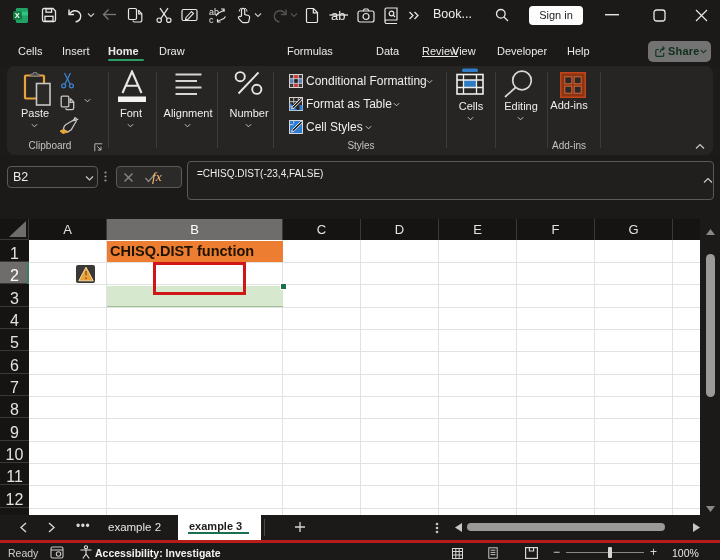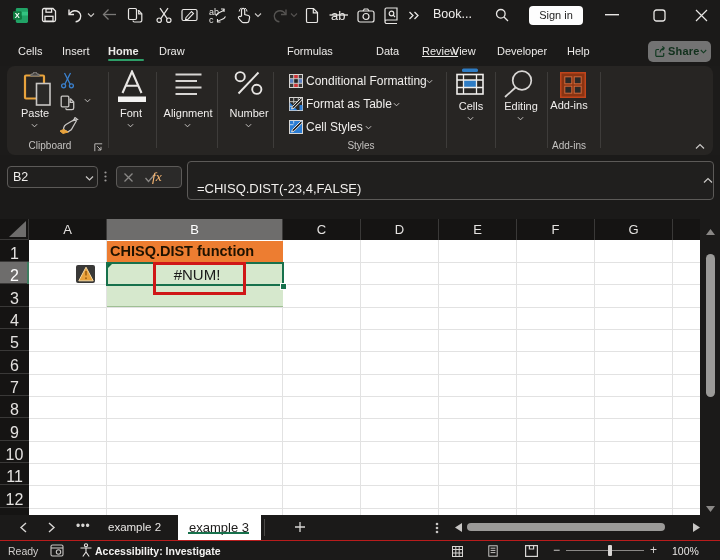--- a/index.html
+++ b/index.html
@@ -11,21 +11,21 @@
 #ribbon{left:7px;top:66px;width:706px;height:89px;background:#272523;border-radius:8px;}
 .rsep{position:absolute;top:6px;width:1px;height:76px;background:#3e3c3a;}
 .rlabel{position:absolute;color:#c5c3c1;font-size:10px;top:74px;transform:translateX(-50%);}
 .btnlabel{position:absolute;color:#f0eeec;font-size:11px;transform:translateX(-50%);}
 .caret{position:absolute;width:7px;height:7px;}
 #fbar{left:0;top:155px;width:720px;height:64px;background:#1b1a19;padding-left:17px;}
 #grid{left:0;top:219px;width:720px;height:296px;background:#161514;}
 .colhdr{position:absolute;top:0;height:21px;color:#e4e2e0;font-size:13px;text-align:center;line-height:21px;background:#151413;border-right:1px solid #3a3938;box-sizing:border-box;}
 .rowhdr{position:absolute;left:0;width:29px;color:#e4e2e0;font-size:16px;text-align:center;background:#151413;border-bottom:1px solid #3a3938;box-sizing:border-box;}
 #tabbar{left:0;top:515px;width:720px;height:25px;background:#1b1a19;}
-#statusbar{left:0;top:540px;width:720px;height:20px;background:#1b1a19;border-top:1px solid #b91c1c;box-sizing:border-box;}
+#statusbar{left:0;top:540px;width:720px;height:20px;background:#1b1a19;border-top:3px solid #b91c1c;box-sizing:border-box;}
 svg{display:block;}
 </style>
 </head>
 <body>
 
 <div class="abs" id="titlebar">
 
   <svg class="abs" style="left:13px;top:8px;" width="15" height="15" viewBox="0 0 16 16">
     <rect x="3" y="0" width="13" height="16" rx="1.5" fill="#21a366"></rect>
     <rect x="3" y="8" width="6.5" height="4" fill="#107c41"></rect>
@@ -327,21 +327,21 @@
     <svg class="abs" style="left:6px;top:5px;" width="11" height="11" viewBox="0 0 11 11" fill="none" stroke="#8a8886" stroke-width="1.3">
         <path d="M1.5 1.5 L9.5 9.5 M9.5 1.5 L1.5 9.5"></path>
       </svg>
     <svg class="abs" style="left:27px;top:5px;" width="13" height="11" viewBox="0 0 13 11" fill="none" stroke="#8a8886" stroke-width="1.3">
         <path d="M1.5 6 L4.5 9.5 L11.5 1.5"></path>
       </svg>
     <span class="abs" style="left:35px;top:2px;color:#fdba74;font-size:13.5px;font-style:italic;font-family:'Liberation Serif',serif;"><i>f</i>x</span>
   </div>
 
   <div class="abs" style="left:187px;top:6px;width:527px;height:39px;background:#201f1e;border:1px solid #5c5a58;border-radius:4px;box-sizing:border-box;">
-    <span class="abs" style="left:9px;top:19px;color:#f0eeec;font-size:13px;">=CHISQ.DIST(-23,4,FALSE)</span>
+    <span class="abs" style="left:9px;top:6px;color:#f0eeec;font-size:10px;">=CHISQ.DIST(-23,4,FALSE)</span>
     <svg class="abs" style="left:515px;top:15px;" width="10" height="7" viewBox="0 0 10 7" fill="none" stroke="#cac8c6" stroke-width="1.2">
         <path d="M1 5.5 L5 1.5 L9 5.5"></path>
       </svg>
   </div>
 </div>
 
 <div class="abs" id="grid">
 
   <div class="abs" style="left:0;top:0;width:29px;height:21px;background:#151413;border-right:1px solid #3a3938;border-bottom:1px solid #3a3938;box-sizing:border-box;">
     <svg class="abs" style="left:9px;top:2px;" width="17" height="16" viewBox="0 0 17 16">
@@ -391,24 +391,20 @@
   <div class="rowhdr" style="top:155px;height:22px;line-height:28px;">7</div>
   <div class="rowhdr" style="top:177px;height:22px;line-height:28px;">8</div>
   <div class="rowhdr" style="top:199px;height:23px;line-height:29px;">9</div>
   <div class="rowhdr" style="top:222px;height:22px;line-height:28px;">10</div>
   <div class="rowhdr" style="top:244px;height:22px;line-height:28px;">11</div>
   <div class="rowhdr" style="top:266px;height:23px;line-height:29px;">12</div>
   <div class="rowhdr" style="top:289px;height:7px;border-bottom:none;"></div>
 
   <div class="abs" style="left:107px;top:22px;width:176px;height:21px;background:#ed7d31;color:#1e1200;font-size:14.5px;font-weight:bold;line-height:21px;padding-left:3px;box-sizing:border-box;">CHISQ.DIST function</div>
 
-  <div class="abs" style="left:106px;top:43px;width:178px;height:24px;background:#d6e8cd;border:2px solid #17714c;box-sizing:border-box;">
-    <div class="abs" style="left:0;top:0;width:0;height:0;border-left:4px solid #0f6a3f;border-bottom:4px solid transparent;"></div>
-    <div class="abs" style="left:44px;top:2px;width:90px;height:18px;text-align:center;color:#1a1a1a;font-size:15px;line-height:18px;">#NUM!</div>
-  </div>
 
   <div class="abs" style="left:107px;top:67px;width:176px;height:21px;background:#d6e8cd;border-bottom:1px solid #9fbf94;box-sizing:border-box;"></div>
 
   <div class="abs" style="left:280px;top:64px;width:7px;height:7px;background:#17714c;border:1px solid #fff;box-sizing:border-box;"></div>
 
   <div class="abs" style="left:153px;top:43px;width:93px;height:33px;border:3.5px solid #cf1717;box-sizing:border-box;"></div>
 
   <div class="abs" style="left:76px;top:46px;width:19px;height:18px;background:#393837;border-radius:2px;">
     <svg class="abs" style="left:1.5px;top:1px;" width="16" height="16" viewBox="0 0 16 16">
       <path d="M8 1.2 L15.2 14.8 H0.8 z" fill="#e9a23c" stroke="#f4d9a4" stroke-width="1"></path>
@@ -432,21 +428,21 @@
   <svg class="abs" style="left:19px;top:7px;" width="9" height="11" viewBox="0 0 9 11" fill="none" stroke="#d8d6d4" stroke-width="1.4">
       <path d="M7 1 L2 5.5 L7 10"></path>
     </svg>
   <svg class="abs" style="left:47px;top:7px;" width="9" height="11" viewBox="0 0 9 11" fill="none" stroke="#d8d6d4" stroke-width="1.4">
       <path d="M2 1 L7 5.5 L2 10"></path>
     </svg>
   <span class="abs" style="left:76px;top:4px;color:#d8d6d4;font-size:12px;letter-spacing:0.5px;">•••</span>
   <span class="abs" style="left:108px;top:6px;color:#e8e6e4;font-size:11.5px;">example 2</span>
 
   <div class="abs" style="left:178px;top:0;width:83px;height:25px;background:#ffffff;">
-    <span class="abs" style="left:11px;top:5px;color:#1e1d1c;font-size:13px;font-weight:normal;">example 3</span>
+    <span class="abs" style="left:11px;top:5px;color:#1e1d1c;font-size:11px;font-weight:bold;">example 3</span>
     <div class="abs" style="left:10px;top:17px;width:61px;height:2px;background:#17714c;"></div>
   </div>
   <div class="abs" style="left:264px;top:4px;width:1px;height:17px;background:#4a4846;"></div>
   <svg class="abs" style="left:294px;top:6px;" width="12" height="12" viewBox="0 0 12 12" fill="none" stroke="#d8d6d4" stroke-width="1.3">
       <path d="M6 1 V11 M1 6 H11"></path>
     </svg>
   <svg class="abs" style="left:435px;top:7px;" width="4" height="12" viewBox="0 0 4 12">
       <circle cx="2" cy="2" r="1.3" fill="#c8c6c4"></circle>
       <circle cx="2" cy="6" r="1.3" fill="#c8c6c4"></circle>
       <circle cx="2" cy="10" r="1.3" fill="#c8c6c4"></circle>

